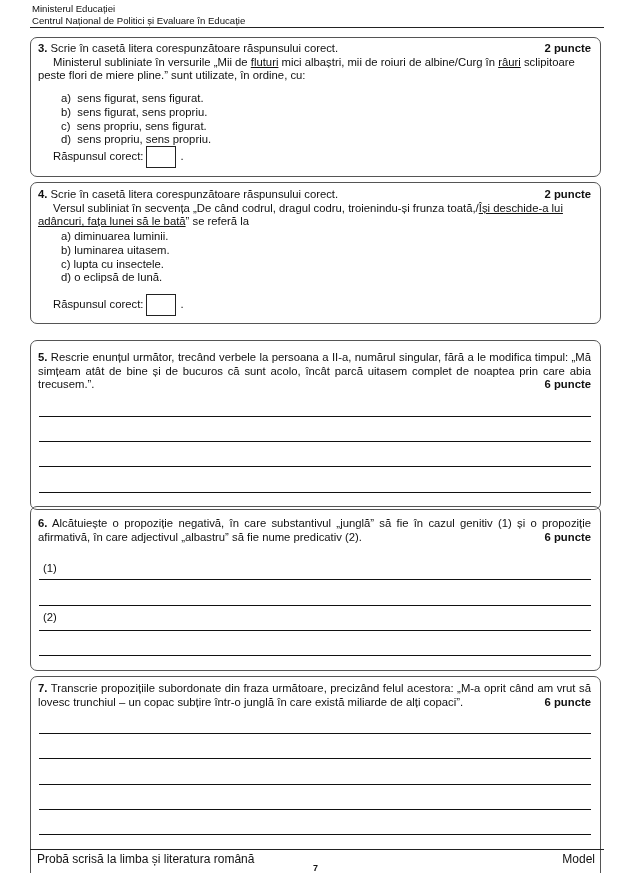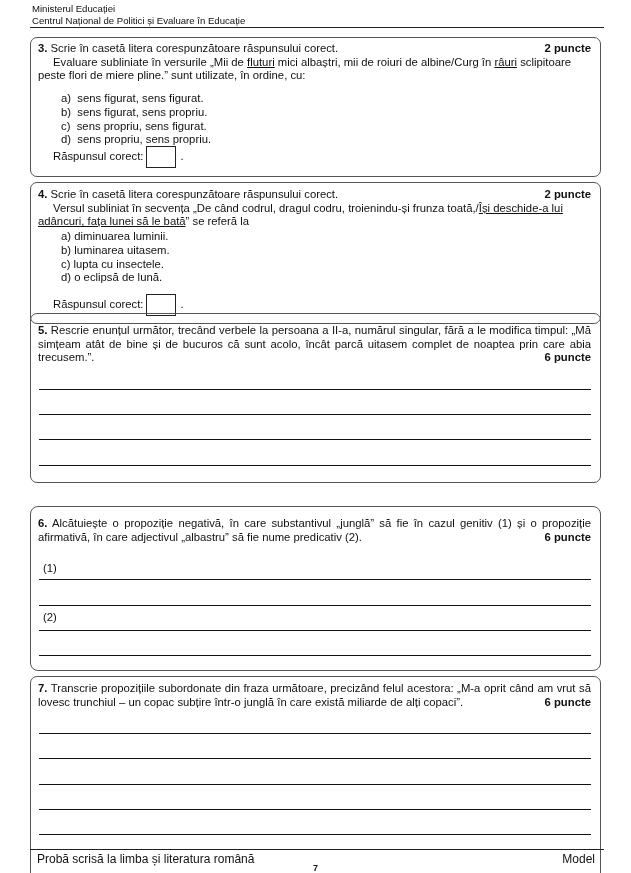--- a/index.html
+++ b/index.html
@@ -27,21 +27,21 @@
 <body>
 
 <div class="hdr" style="top:3px;">Ministerul Educației</div>
 <div class="hdr" style="top:15px;">Centrul Național de Politici și Evaluare în Educație</div>
 <div class="hdr-line"></div>
 
 <div class="box" style="top:37px;height:140px;">
   <div class="q" style="top:4px;">
     <span class="pts">2 puncte</span>
     <span class="num">3.</span><span> Scrie în casetă litera corespunzătoare răspunsului corect.</span><br>
-    <span class="ind"><span>Evaluare subliniate în versurile „Mii de </span><u>fluturi</u><span> mici albaștri, mii de roiuri de albine/Curg în </span><u>râuri</u><span> sclipitoare peste flori de miere pline.” sunt utilizate, în ordine, cu:</span></span>
+    <span class="ind"><span>Ministerul subliniate în versurile „Mii de </span><u>fluturi</u><span> mici albaștri, mii de roiuri de albine/Curg în </span><u>râuri</u><span> sclipitoare peste flori de miere pline.” sunt utilizate, în ordine, cu:</span></span>
   </div>
   <div class="opts" style="top:54px;">
     <div><span>a)</span>&nbsp; <span>sens figurat, sens figurat.</span></div>
     <div><span>b)</span>&nbsp; <span>sens figurat, sens propriu.</span></div>
     <div><span>c)</span>&nbsp; <span>sens propriu, sens figurat.</span></div>
     <div><span>d)</span>&nbsp; <span>sens propriu, sens propriu.</span></div>
   </div>
   <div class="ans" style="top:108px;">
     <span>Răspunsul corect:</span><span class="ansbox"></span>.
   </div>
@@ -57,32 +57,32 @@
     <div><span>a)</span> <span>diminuarea luminii.</span></div>
     <div><span>b)</span> <span>luminarea uitasem.</span></div>
     <div><span>c)</span> <span>lupta cu insectele.</span></div>
     <div><span>d)</span> <span>o eclipsă de lună.</span></div>
   </div>
   <div class="ans" style="top:111px;">
     <span>Răspunsul corect:</span><span class="ansbox"></span>.
   </div>
 </div>
 
-<div class="box" style="top:313px;height:170px;">
+<div class="box" style="top:340px;height:170px;">
   <div class="q" style="top:10px;text-align:justify;">
     <span class="num">5.</span><span> Rescrie enunțul următor, trecând verbele la persoana a II-a, numărul singular, fără a le modifica timpul: „Mă simțeam atât de bine și de bucuros că sunt acolo, încât parcă uitasem complet de noaptea prin care abia trecusem.”.</span>
   </div>
   <div class="pts" style="position:absolute;right:9px;top:37px;">6 puncte</div>
   <div class="ln" style="top:75px;"></div>
   <div class="ln" style="top:100px;"></div>
   <div class="ln" style="top:125px;"></div>
   <div class="ln" style="top:151px;"></div>
 </div>
 
-<div class="box" style="top:506px;height:165px;border-radius:8px;">
+<div class="box" style="top:506px;height:165px;">
   <div class="q" style="top:10px;text-align:justify;">
     <span class="num">6.</span><span> Alcătuiește o propoziție negativă, în care substantivul „junglă” să fie în cazul genitiv (1) și o propoziție afirmativă, în care adjectivul „albastru” să fie nume predicativ (2).</span>
   </div>
   <div class="pts" style="position:absolute;right:9px;top:24px;">6 puncte</div>
   <div class="lbl" style="top:55px;">(1)</div>
   <div class="ln" style="top:72px;"></div>
   <div class="ln" style="top:98px;"></div>
   <div class="lbl" style="top:104px;">(2)</div>
   <div class="ln" style="top:123px;"></div>
   <div class="ln" style="top:148px;"></div>

